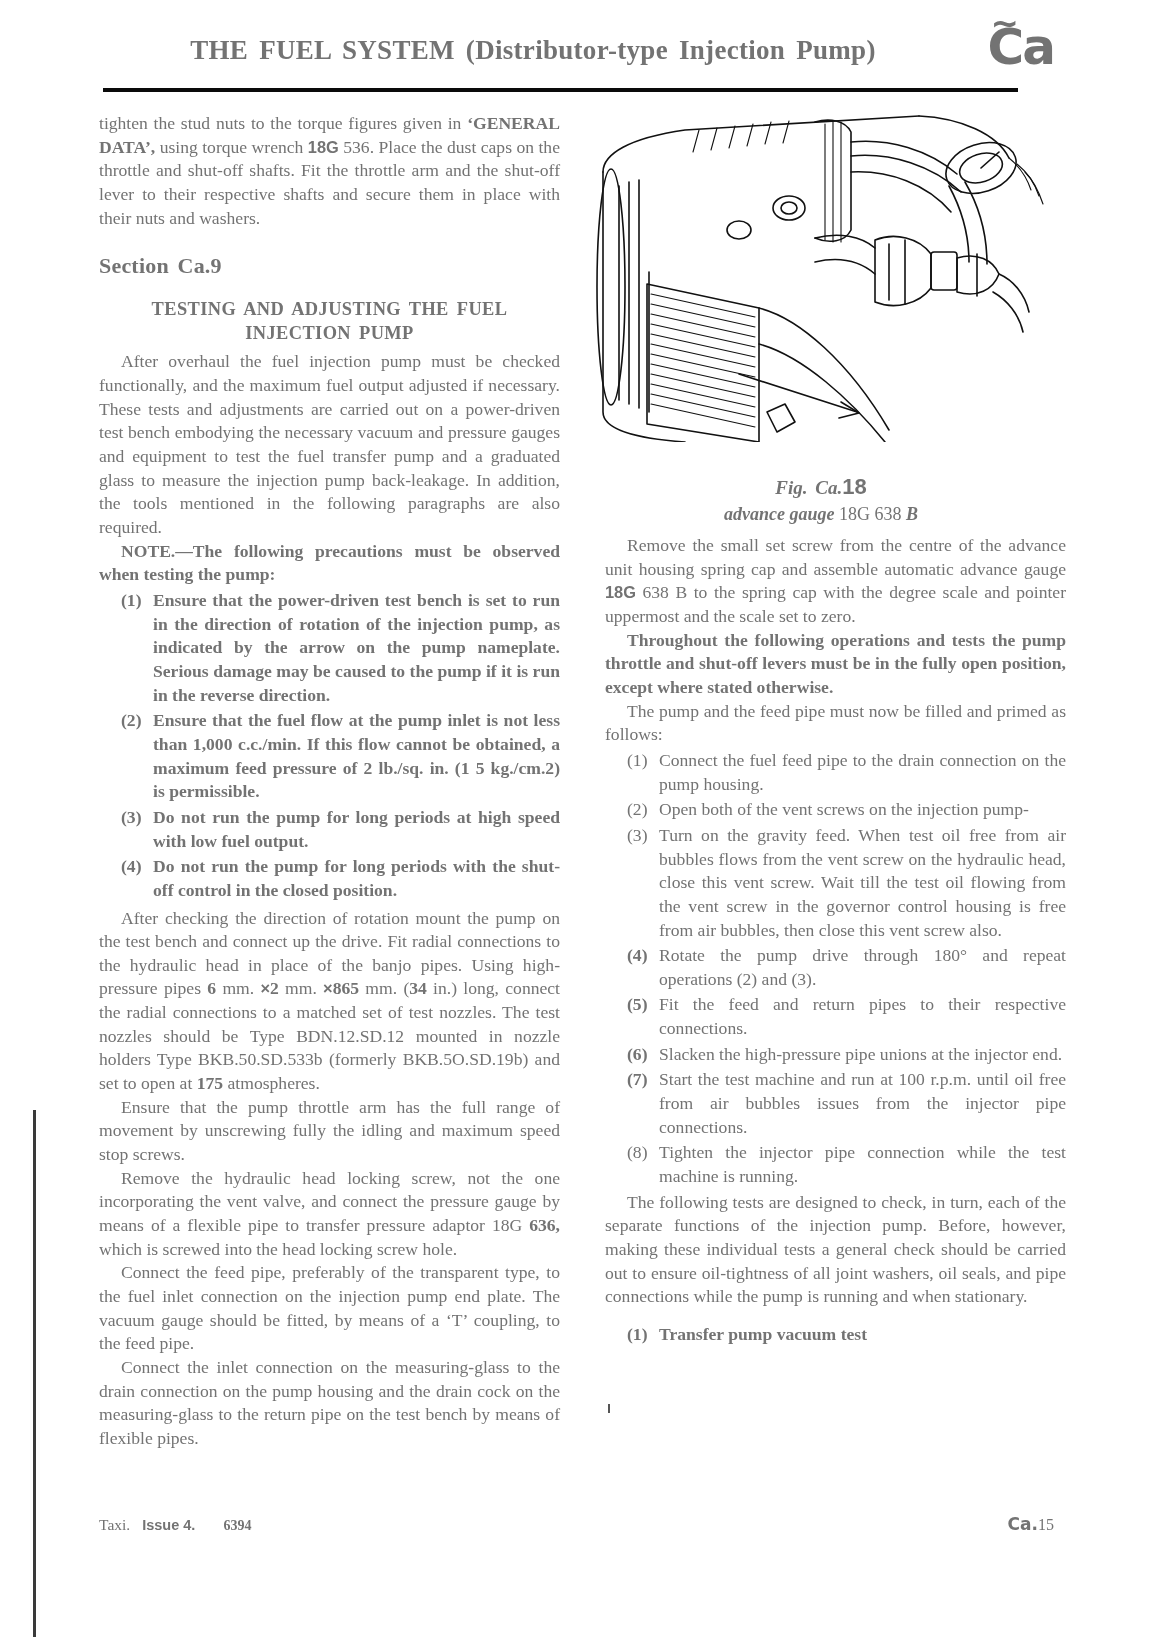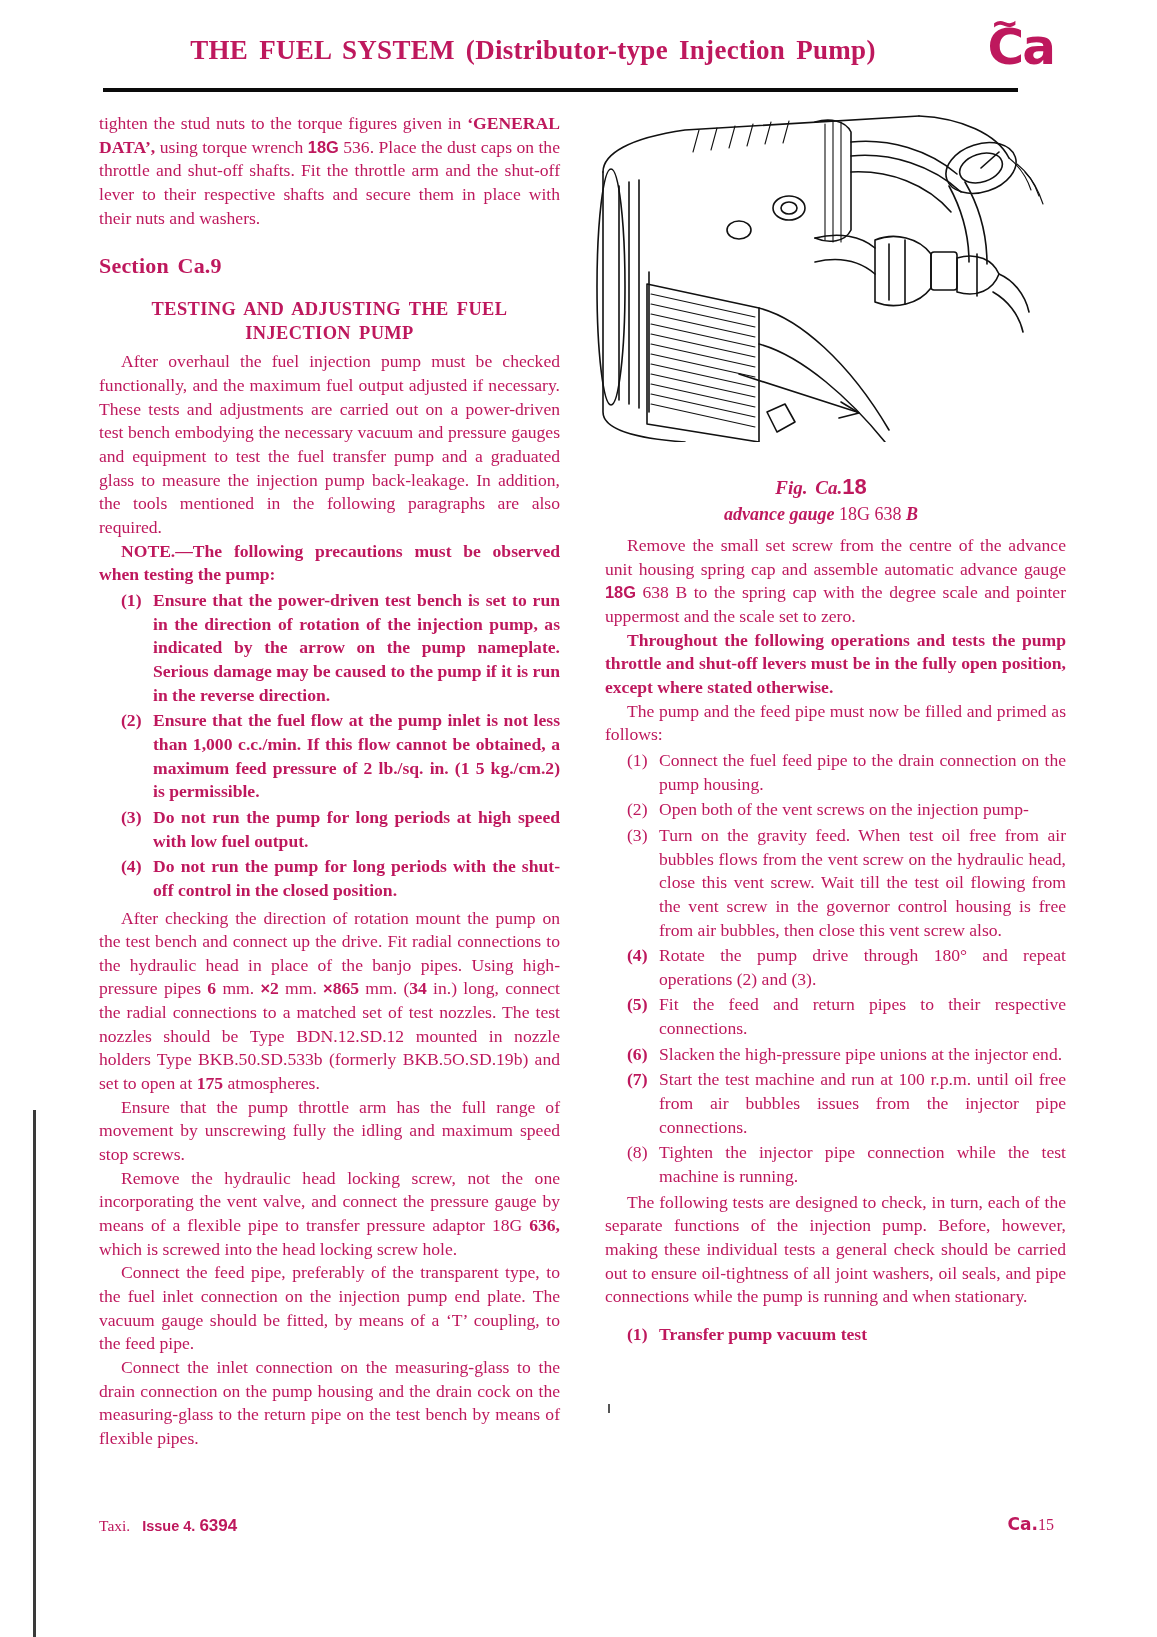--- a/index.html
+++ b/index.html
@@ -6,21 +6,21 @@
     margin: 0;
     padding: 0;
     background: #ffffff;
   }
   .page {
     position: relative;
     width: 1157px;
     height: 1637px;
     background: #ffffff;
     font-family: "Liberation Serif", serif;
-    color: #be185d;
+    color: #737373;
     box-sizing: border-box;
     overflow: hidden;
     padding-left: 22px;
   }
 
   
   .scan-edge {
     position: absolute;
     left: 33px;
     top: 1110px;
@@ -185,24 +185,24 @@
     white-space: nowrap;
   }
   .footer-left .fl-1 { font-family: "Liberation Serif", serif; }
   .footer-left .fl-2 {
     font-family: "Liberation Sans", sans-serif;
     font-weight: bold;
     font-size: 14.5px;
     margin-left: 12px;
   }
   .footer-left .fl-3 {
-    font-family: Liberation Sans, sans-serif;
-    font-weight: bold;
-    font-size: 17px;
-    margin-left: 4px;
+    font-family: Liberation Serif, serif;
+    font-weight: bold;
+    font-size: 14px;
+    margin-left: 28px;
   }
   .footer-right {
     position: absolute;
     right: 0;
     top: -2px;
     font-family: "DejaVu Sans", sans-serif;
     font-size: 17px;
     font-weight: bold;
     white-space: nowrap;
   }

